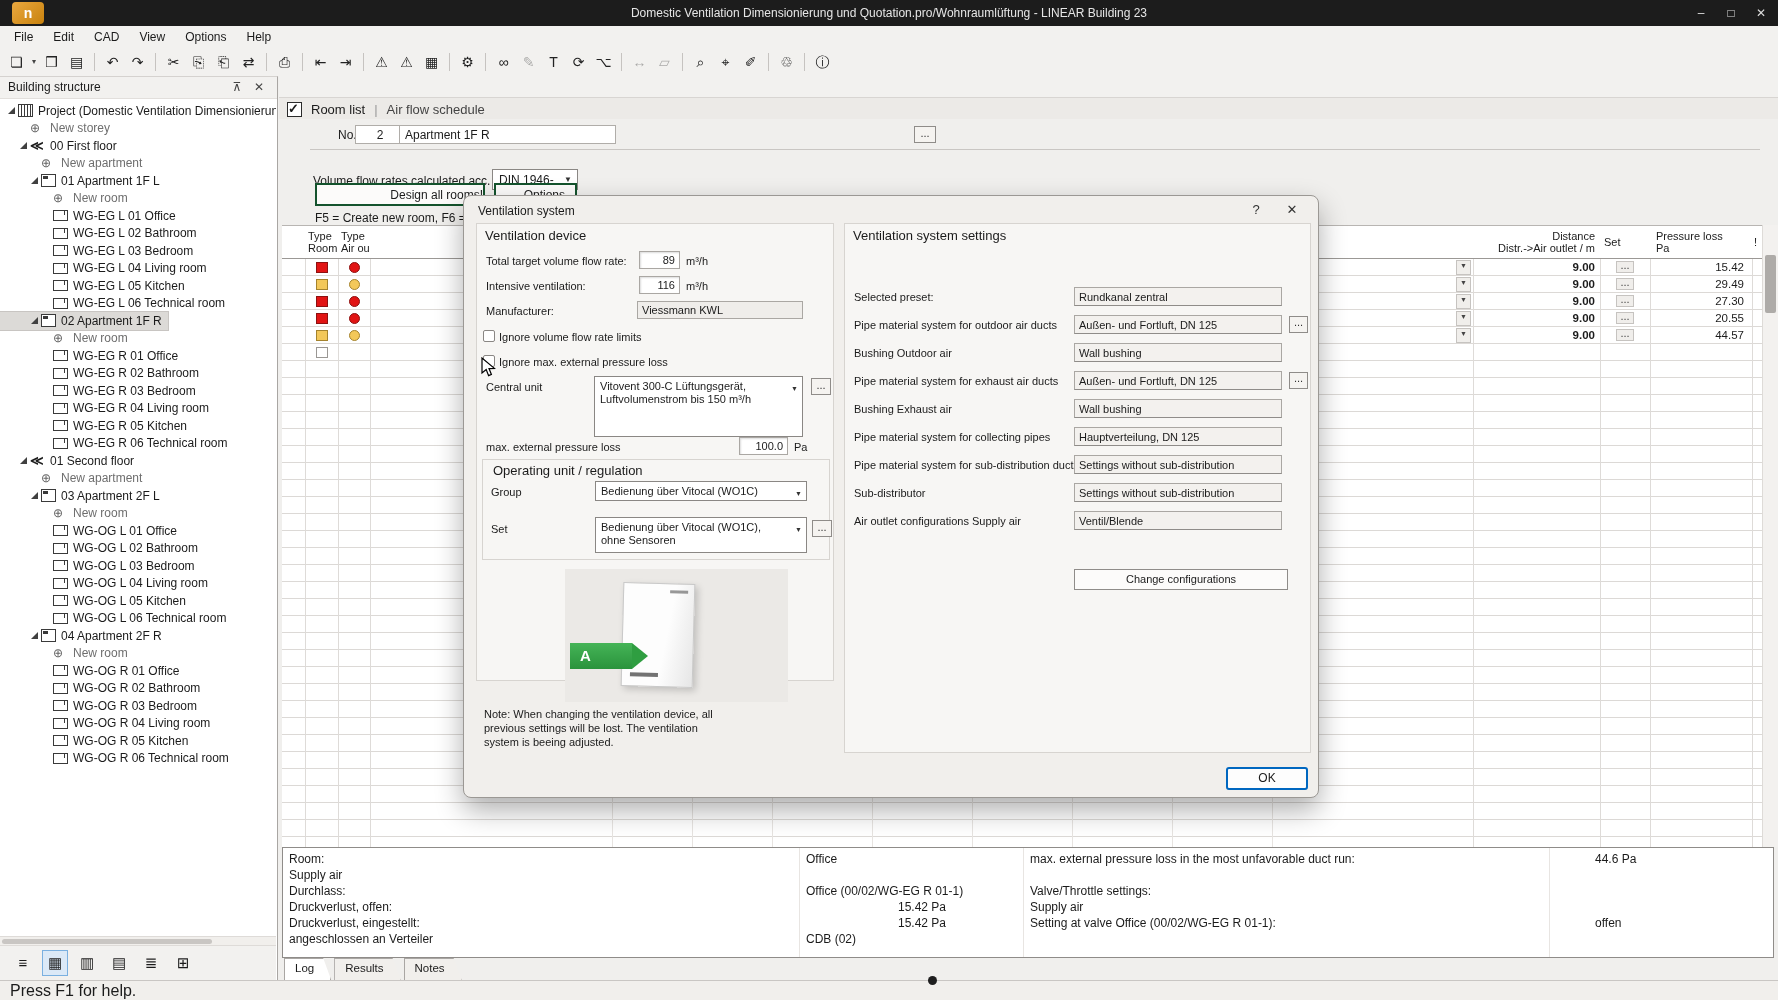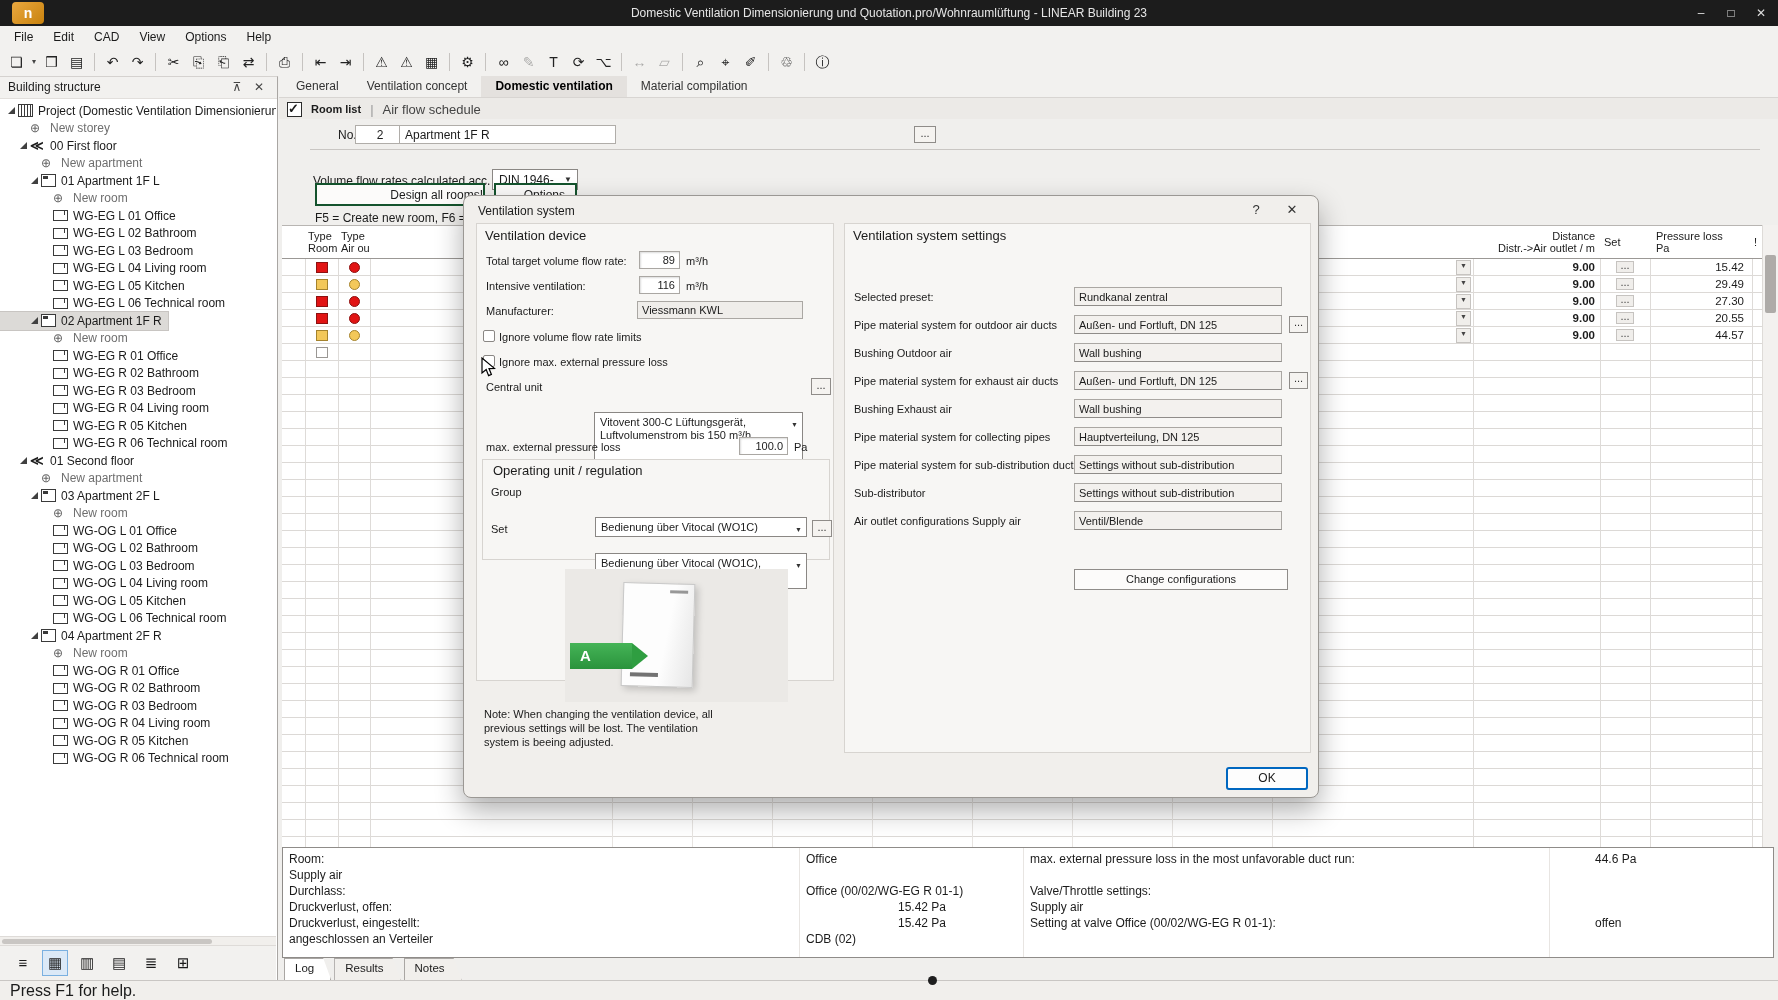--- a/index.html
+++ b/index.html
@@ -54,21 +54,21 @@
   .vbtn.sel{background:#dbe9f7;border-color:#7ab0e0;}
 
   
   .topband{position:absolute;left:279px;top:76px;right:0;height:21px;background:#f2f1ef;}
   .tabstrip{position:absolute;left:282px;top:76px;height:21px;display:flex;}
   .tab{padding:3px 14px;font-size:12px;color:#333;white-space:nowrap;}
   .tab.active{background:#e4e1de;font-weight:bold;color:#000;}
   .subbar{position:absolute;left:279px;top:97px;right:0;height:22px;background:#eceae7;display:flex;align-items:center;gap:9px;padding-left:8px;border-top:1px solid #d8d5d2;}
   .cb{width:13px;height:13px;background:#fff;border:1px solid #2a2a2a;position:relative;flex:none;}
   .cb::after{content:"✓";position:absolute;left:0px;top:-2px;font-size:13px;font-weight:bold;}
-  .rl{font-size:11px;font-weight:bold;}
+  .rl{font-size:13px;font-weight:normal;}
   .sbdiv{color:#999;font-size:13px;}
   .afs{font-size:13px;color:#444;}
 
   
   .formarea{position:absolute;left:279px;top:119px;right:0;height:106px;background:#f0efed;}
   .flabel{position:absolute;font-size:12px;}
   .field{position:absolute;background:#fff;border:1px solid #b0ada9;box-sizing:border-box;font-size:12px;padding:2px 5px;}
   .no-input{text-align:center;}
   .dots-btn{position:absolute;background:#f5f3f0;border:1px solid #8f8c89;box-sizing:border-box;text-align:center;font-size:11px;line-height:13px;color:#333;}
   .fdivider{position:absolute;left:31px;top:30px;right:18px;height:1px;background:#c9c6c3;}
@@ -116,21 +116,21 @@
   .dlg-close{position:absolute;left:818px;top:6px;width:20px;text-align:center;font-size:13px;color:#333;}
   .gbox{position:absolute;background:#f7f6f4;border:1px solid #d7d4d0;box-sizing:border-box;}
   .g1{left:12px;top:27px;width:358px;height:458px;}
   .g2{left:380px;top:27px;width:467px;height:530px;}
   .gtitle{position:absolute;left:8px;top:4px;font-size:13px;}
   .d-label{position:absolute;font-size:11px;white-space:nowrap;}
   .sunken{position:absolute;background:#fff;border:1px solid #aaa7a3;box-shadow:inset 1px 1px 2px rgba(0,0,0,.14);
           font-size:11px;text-align:right;padding:2px 4px;box-sizing:border-box;}
   .ro-field{position:absolute;background:#efedea;border:1px solid #aaa7a3;font-size:11px;padding:2px 4px;box-sizing:border-box;white-space:nowrap;overflow:hidden;}
   .dcb{position:absolute;width:12px;height:12px;background:#fff;border:1px solid #8a8784;border-radius:2px;box-sizing:border-box;}
-  .dcombo{position:absolute;background:#fff;border:1px solid #8a8784;font-size:11px;padding:3px 16px 13px 5px;box-sizing:border-box;line-height:13px;margin-top:36px;}
+  .dcombo{position:absolute;background:#fff;border:1px solid #8a8784;font-size:11px;padding:3px 16px 13px 5px;box-sizing:border-box;line-height:13px;}
   .dcombo .dd{position:absolute;right:4px;top:5px;font-size:7px;color:#333;}
   .opbox{position:absolute;left:5px;top:235px;width:348px;height:101px;border:1px solid #d7d4d0;background:#f7f6f4;box-sizing:border-box;}
   .imgpanel{position:absolute;left:88px;top:345px;width:223px;height:133px;background:#ebe9e6;}
   .device{position:absolute;left:57px;top:14px;width:70px;height:102px;background:linear-gradient(100deg,#fdfdfd 60%,#e6e6e6);
           border:1px solid #c9c9c9;box-shadow:3px 3px 7px rgba(0,0,0,.18);transform:rotate(1.5deg);}
   .device::after{content:"";position:absolute;left:8px;bottom:9px;width:28px;height:4px;background:#444;opacity:.75;}
   .device::before{content:"";position:absolute;right:6px;top:6px;width:18px;height:3px;background:#555;opacity:.6;}
   .earrow{position:absolute;left:5px;top:74px;width:62px;height:26px;background:linear-gradient(180deg,#45b457,#2a933c);}
   .earrow::after{content:"";position:absolute;left:62px;top:0;border-left:16px solid #2f9e41;border-top:13px solid transparent;border-bottom:13px solid transparent;}
   .eA{position:absolute;left:10px;top:4px;color:#fff;font-weight:bold;font-size:15px;}
@@ -481,27 +481,20 @@
     <span class="vbtn">≡</span>
         <span class="vbtn sel">▦</span>
         <span class="vbtn">▥</span>
         <span class="vbtn">▤</span>
         <span class="vbtn">≣</span>
         <span class="vbtn">⊞</span>
       </div>
   </div>
 
   <div class="topband"></div>
-  <div class="tabstrip">
-
-  <span class="tab">General</span>
-      <span class="tab">Ventilation concept</span>
-      <span class="tab active">Domestic ventilation</span>
-      <span class="tab">Material compilation</span>
-    </div>
 
   <div class="subbar">
     <span class="cb"></span>
     <span class="rl">Room list</span>
     <span class="sbdiv">|</span>
     <span class="afs">Air flow schedule</span>
   </div>
 
   <div class="formarea">
     <span class="flabel" style="left:59px;top:9px;">No.</span>

